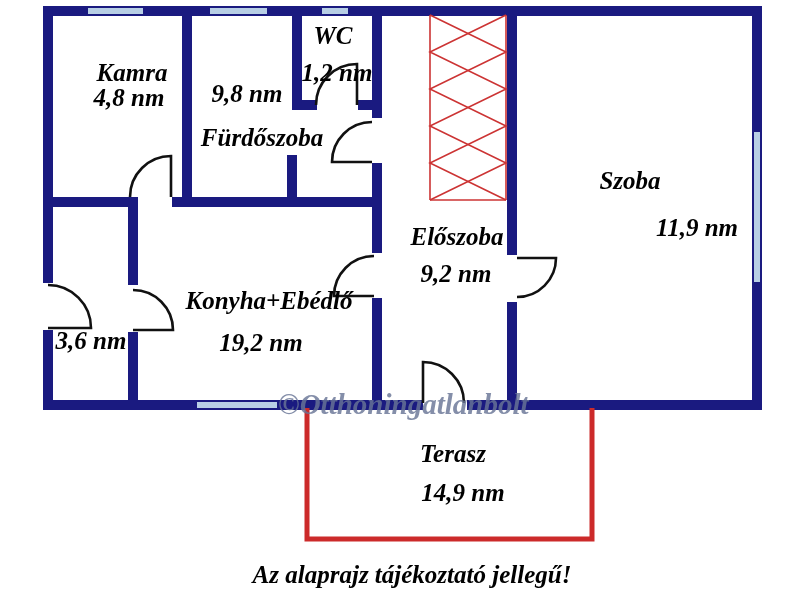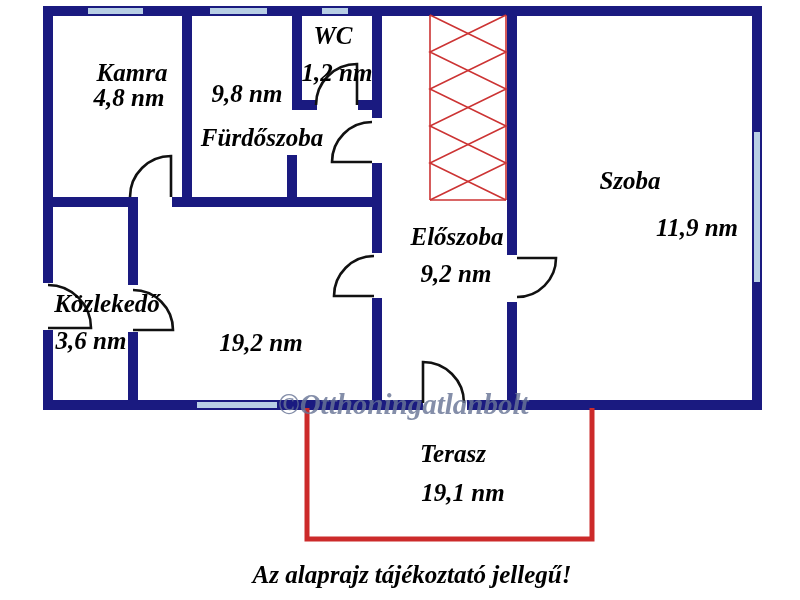--- a/index.html
+++ b/index.html
@@ -107,23 +107,23 @@
 
   <div class="room-label" style="left:333px;top:35px;">WC</div>
   <div class="room-label" style="left:337px;top:72px;">1,2 nm</div>
 
   <div class="room-label" style="left:630px;top:180px;">Szoba</div>
   <div class="room-label" style="left:662px;top:227px;margin-left:35px;">11,9 nm</div>
 
   <div class="room-label" style="left:457px;top:236px;">Előszoba</div>
   <div class="room-label" style="left:456px;top:273px;">9,2 nm</div>
 
-  <div class="room-label" style="left:107px;top:303px;">Közlekedő</div>
   <div class="room-label" style="left:91px;top:340px;">3,6 nm</div>
 
+  <div class="room-label" style="left:269px;top:300px;">Konyha+Ebédlő</div>
   <div class="room-label" style="left:261px;top:342px;">19,2 nm</div>
 
   <div class="room-label" style="left:453px;top:453px;">Terasz</div>
-  <div class="room-label" style="left:463px;top:492px;">19,1 nm</div>
+  <div class="room-label" style="left:463px;top:492px;">14,9 nm</div>
 
   <div class="disclaimer" style="left:412px;top:575px;text-align:right;">Az alaprajz tájékoztató jellegű!</div>
 
 </div>
 
 </body></html>

